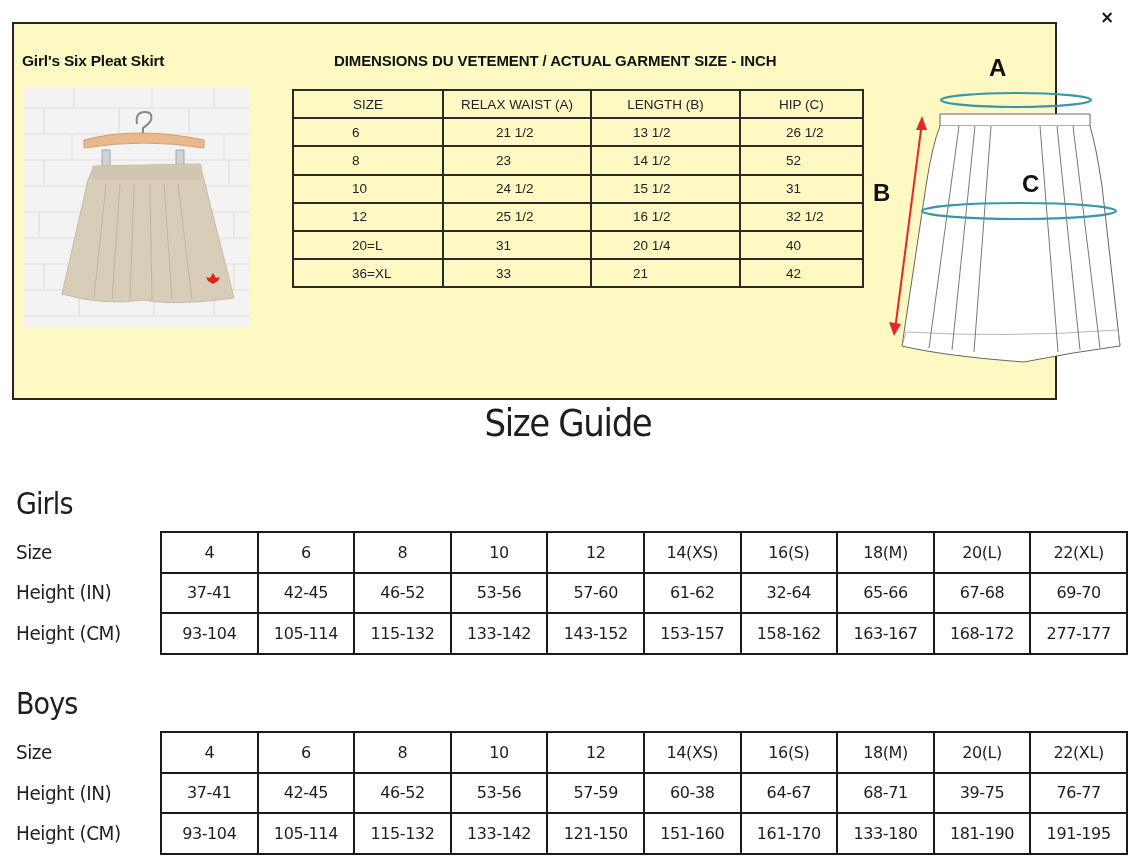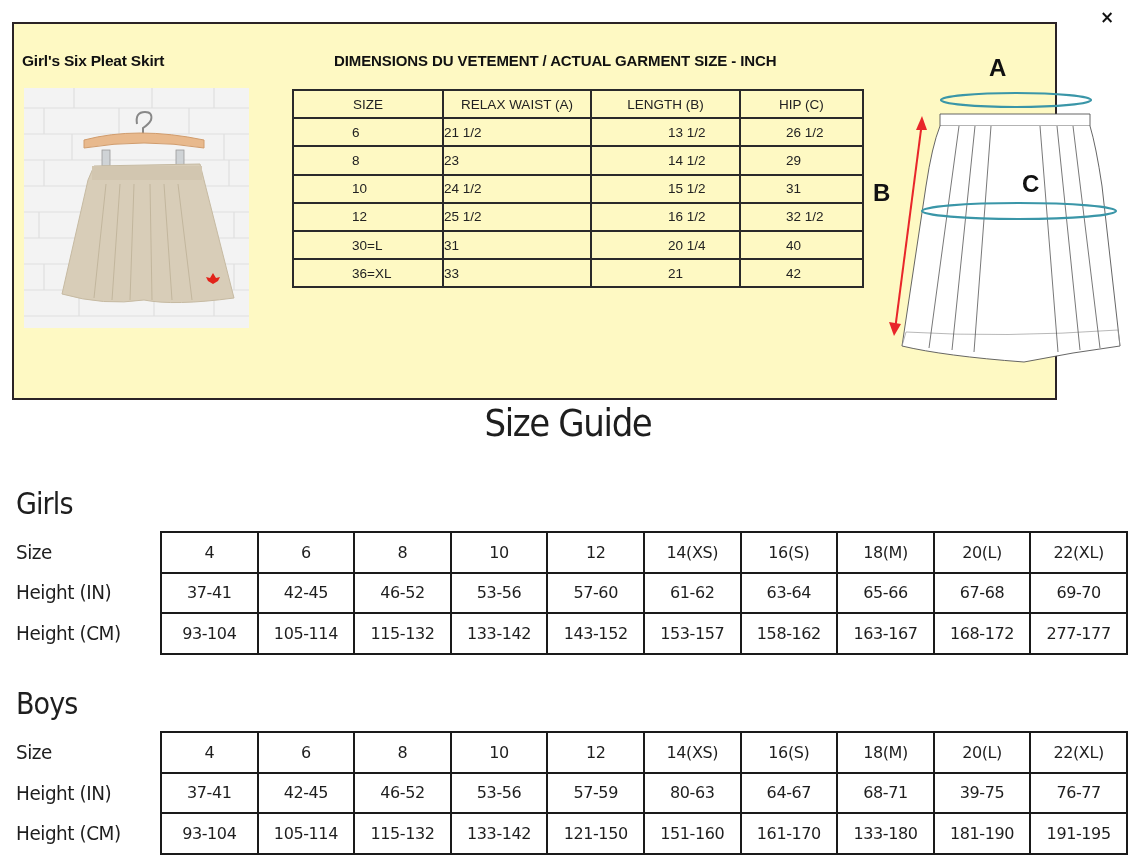--- a/index.html
+++ b/index.html
@@ -42,22 +42,22 @@
   table.dims td, table.dims th {
     border: 2px solid #2a2a2a; height: 28.2px; padding: 0;
     font-weight: normal; text-align: left;
   }
   table.dims th { text-align: center; }
   table.dims col.c0 { width: 150px; }
   table.dims col.c1 { width: 148px; }
   table.dims col.c2 { width: 149px; }
   table.dims col.c3 { width: 123px; }
   table.dims td.s { padding-left: 58px; }
-  table.dims td.w { }
-  table.dims td.l { padding-left: 76px; }
+  table.dims td.w { padding-left: 52px; }
+  table.dims td.l { padding-left: 41px; }
   table.dims td.h { padding-left: 45px; }
 
   .diagram { position: absolute; left: 860px; top: 22px; width: 262px; height: 320px; }
 
   .guide-title {
     position: absolute; left: 0; top: 402px; width: 1136px; text-align: center;
     font-family: "DejaVu Sans", sans-serif; font-size: 37px; color: #1e1e1e;
     letter-spacing: -1.5px; transform: scaleX(0.92);
   }
 
@@ -159,36 +159,36 @@
     <tr>
       <td class="s">6</td>
       <td class="w">21 1/2</td>
       <td class="l">13 1/2</td>
       <td class="h">26 1/2</td>
     </tr>
     <tr>
       <td class="s">8</td>
       <td class="w">23</td>
       <td class="l">14 1/2</td>
-      <td class="h">29</td>
+      <td class="h">52</td>
     </tr>
     <tr>
       <td class="s">10</td>
       <td class="w">24 1/2</td>
       <td class="l">15 1/2</td>
       <td class="h">31</td>
     </tr>
     <tr>
       <td class="s">12</td>
       <td class="w">25 1/2</td>
       <td class="l">16 1/2</td>
       <td class="h">32 1/2</td>
     </tr>
     <tr>
-      <td class="s">30=L</td>
+      <td class="s">20=L</td>
       <td class="w">31</td>
       <td class="l">20 1/4</td>
       <td class="h">40</td>
     </tr>
     <tr>
       <td class="s">36=XL</td>
       <td class="w">33</td>
       <td class="l">21</td>
       <td class="h">42</td>
     </tr>
@@ -248,21 +248,21 @@
     <td>20(L)</td>
     <td>22(XL)</td>
   </tr>
   <tr>
     <td>37-41</td>
     <td>42-45</td>
     <td>46-52</td>
     <td>53-56</td>
     <td>57-60</td>
     <td>61-62</td>
-    <td>63-64</td>
+    <td>32-64</td>
     <td>65-66</td>
     <td>67-68</td>
     <td>69-70</td>
   </tr>
   <tr>
     <td>93-104</td>
     <td>105-114</td>
     <td>115-132</td>
     <td>133-142</td>
     <td>143-152</td>
@@ -293,21 +293,21 @@
     <td>18(M)</td>
     <td>20(L)</td>
     <td>22(XL)</td>
   </tr>
   <tr>
     <td>37-41</td>
     <td>42-45</td>
     <td>46-52</td>
     <td>53-56</td>
     <td>57-59</td>
-    <td>80-63</td>
+    <td>60-38</td>
     <td>64-67</td>
     <td>68-71</td>
     <td>39-75</td>
     <td>76-77</td>
   </tr>
   <tr>
     <td>93-104</td>
     <td>105-114</td>
     <td>115-132</td>
     <td>133-142</td>

